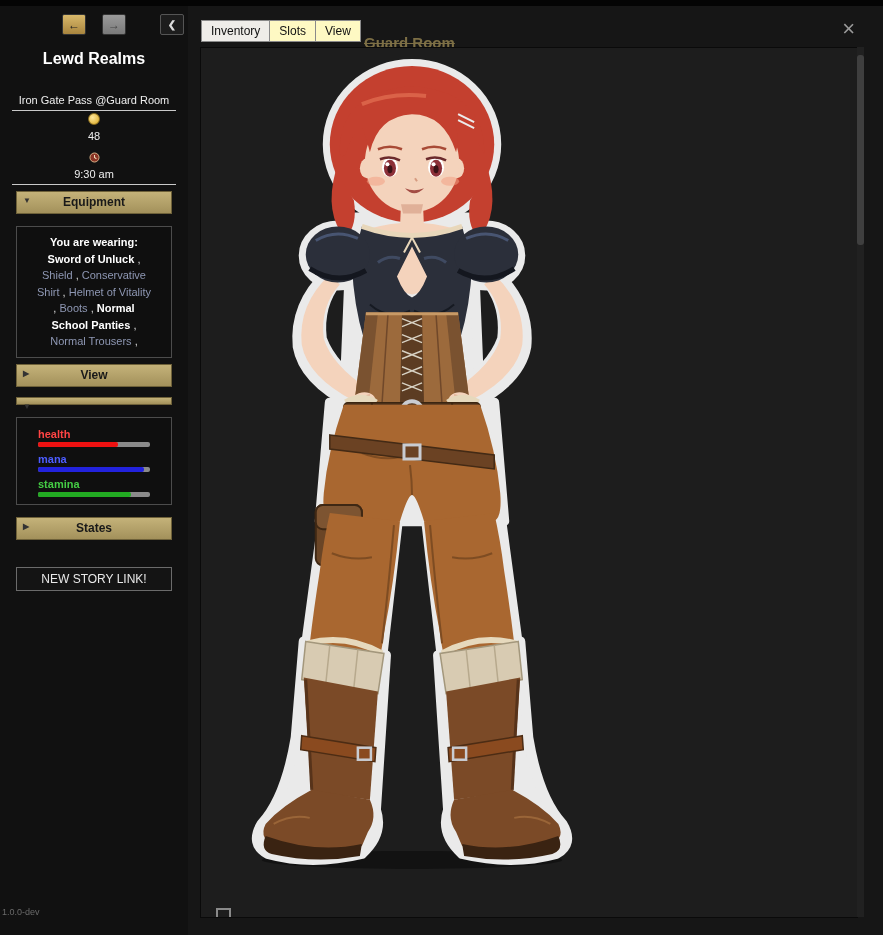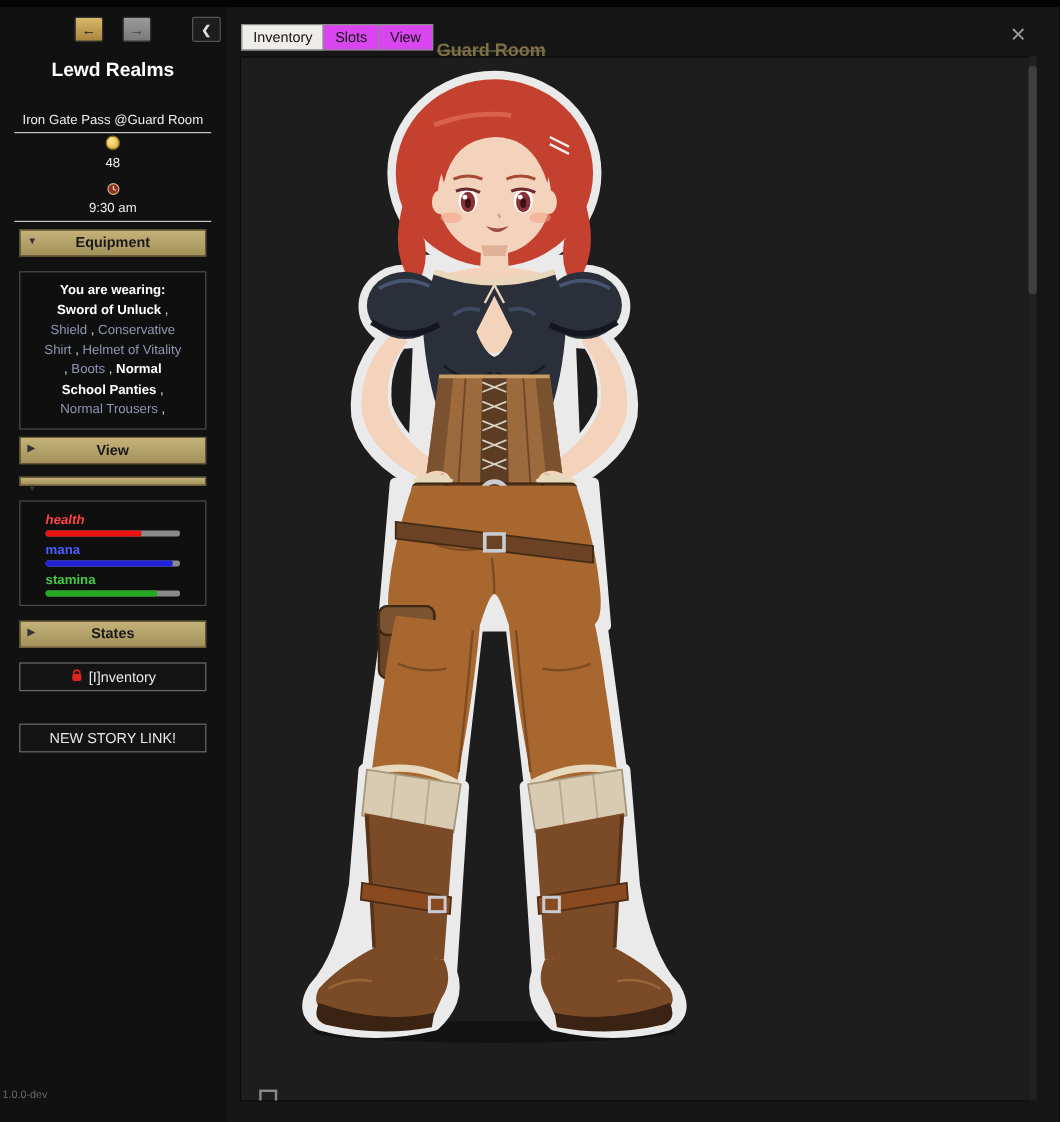--- a/index.html
+++ b/index.html
@@ -45,21 +45,21 @@
   .btn-row{display:flex;margin:5px 16px 0;}
   .btn-row .btn{margin:0;width:auto;}
   .btn-quests{flex:1;}
   .btn-chars{flex:1.45;border-left:none;}
   .gap24{height:22px;}
   .version{position:absolute;left:2px;bottom:18px;font-size:9px;color:#6a6a6a;}
 
   
   .main{position:absolute;left:188px;top:6px;right:0;bottom:0;background:#161616;}
   .tabs{position:absolute;left:13px;top:14px;display:flex;z-index:3;}
-  .tab{background:#d946ef;color:#111;border:1px solid #8a8a8a;border-right:none;padding:3px 9px;
+  .tab{background:#fef9c3;color:#111;border:1px solid #8a8a8a;border-right:none;padding:3px 9px;
        font-size:12px;cursor:pointer;}
   .tab:last-child{border-right:1px solid #8a8a8a;}
   .tab.active{background:#efede9;}
   .room-title{position:absolute;left:176px;top:28px;z-index:1;color:#7d6f45;font-weight:bold;
        font-size:15px;text-decoration:line-through;}
   .close-x{position:absolute;right:28px;top:12px;font-size:22px;color:#9a9a9a;cursor:pointer;
        z-index:4;line-height:1;}
   .image-panel{position:absolute;left:12px;top:41px;width:656px;height:869px;background:#1d1d1d;
        border:1px solid #0a0a0a;overflow:hidden;z-index:2;}
   .scrollbar{position:absolute;left:669px;top:41px;width:7px;height:870px;background:#212121;z-index:2;}
@@ -113,21 +113,21 @@
     <div class="panel-header">
       <span class="caret">▶</span>
       <span>View</span>
     </div>
 
     <div class="panel-header" style="margin-top:10px;">
       <span class="caret">▼</span>
     </div>
     <div class="panel-body" style="text-align:left;">
       <div class="bar-row">
-        <span class="bar-label" style="color: rgb(255, 68, 68); font-style: italic;">health</span>
+        <span class="bar-label" style="color: rgb(255, 68, 68);">health</span>
         <div class="bar-track" style="background: rgb(138, 138, 138);">
             <div class="bar-fill" style="width: 71%; background: rgb(238, 17, 17);"></div>
           </div>
       </div>
       <div class="bar-row">
         <span class="bar-label" style="color: rgb(77, 93, 255);">mana</span>
         <div class="bar-track" style="background: rgb(138, 138, 138);">
             <div class="bar-fill" style="width: 95%; background: rgb(34, 34, 221);"></div>
           </div>
       </div>
@@ -137,26 +137,20 @@
             <div class="bar-fill" style="width: 83%; background: rgb(34, 170, 34);"></div>
           </div>
       </div>
     </div>
 
     <div class="panel-header" style="margin-top:12px;">
       <span class="caret">▶</span>
       <span>States</span>
     </div>
 
-    <button class="btn" style="margin-top:12px;">
-      <svg class="bicon" width="12" height="12" viewBox="0 0 16 16">
-        <path d="M4.5 6 q0-4 3.5-4 q3.5 0 3.5 4" fill="none" stroke="#d22" stroke-width="2"></path>
-        <rect x="3" y="6" width="10" height="8" rx="2" fill="#d22"></rect>
-      </svg><span>[I]nventory</span>
-    </button>
 
 
 
     <div class="gap24"></div>
     <button class="btn">
       <span>NEW STORY LINK!</span>
     </button>
 
     <div class="gap24"></div>
 

